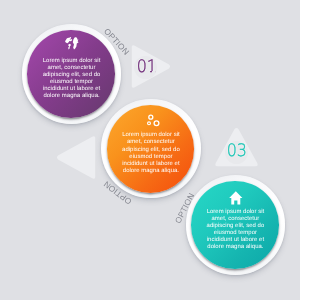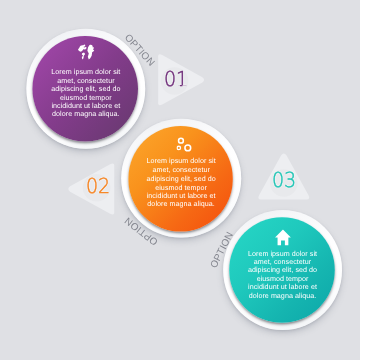--- a/index.html
+++ b/index.html
@@ -47,23 +47,20 @@
   </svg>
   <div class="numcirc" style="left:134.1px;top:56px;color:#6d2a77;">
     <span>01</span>
     <i style="left:13.2px;top:15.1px;width:2.4px;height:2.6px;"></i>
     <i style="left:18.3px;top:15.1px;width:2.7px;height:2.6px;"></i>
   </div>
 
   <svg class="tri" style="left:55px;top:134px;width:42px;height:47px" viewBox="0 0 42 47">
     <path d="M40.2 5.2 Q40.7 1.0 36.8 2.9 L3.4 21.3 Q0.5 23.5 3.4 25.7 L36.8 44.1 Q40.7 46.0 40.2 41.8 Z" fill="#edeef1"></path>
   </svg>
-  <div class="numcirc" style="left:69.2px;top:145px;color:#f5821f;">
-    <span>02</span>
-  </div>
 
   <svg class="tri" style="left:213px;top:126px;width:47px;height:42px" viewBox="0 0 47 42">
     <path d="M5.2 40.2 Q1.0 40.7 2.9 36.8 L21.3 3.4 Q23.5 0.5 25.7 3.4 L44.1 36.8 Q46.0 40.7 41.8 40.2 Z" fill="#edeef1"></path>
   </svg>
   <div class="numcirc" style="left:224.9px;top:140.5px;color:#1ec4b4;">
     <span>03</span>
   </div>
 
   <div class="opt" style="left:104.5px;top:25.5px;transform:rotate(47.8deg);">OPTION</div>
   <div class="opt" style="left:130.5px;top:197.5px;transform:rotate(217.5deg);">OPTION</div>

